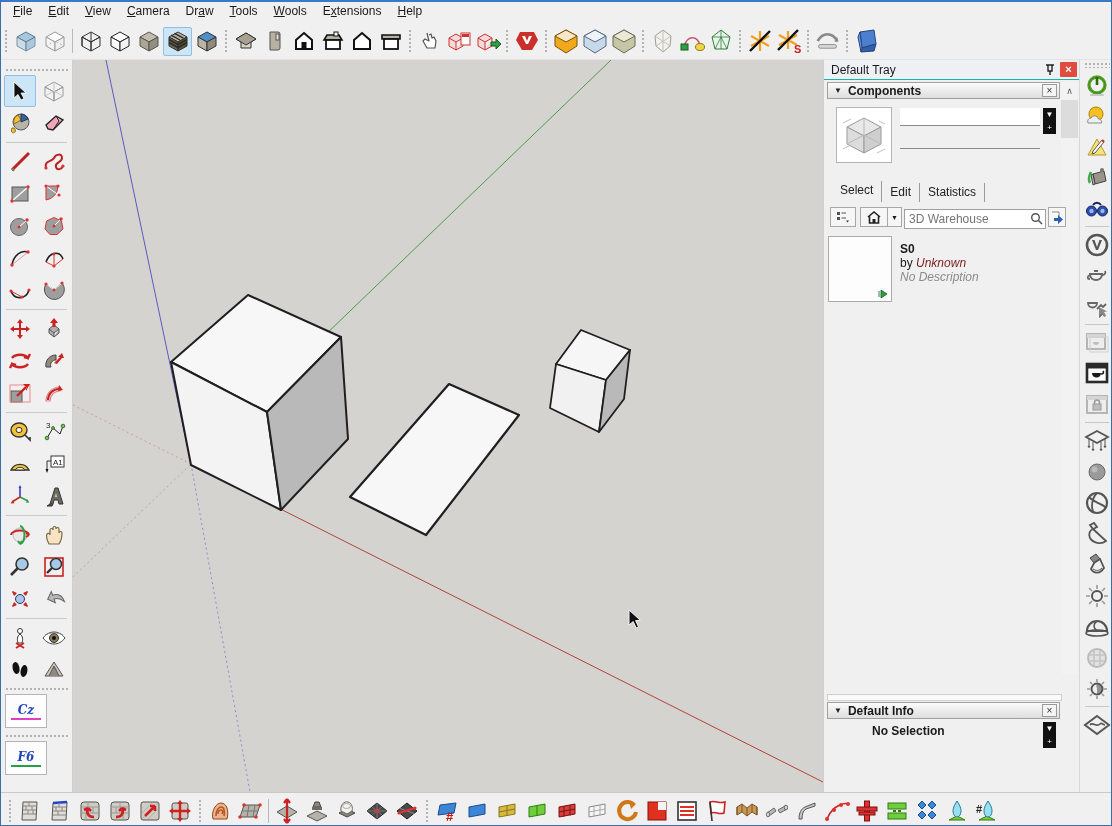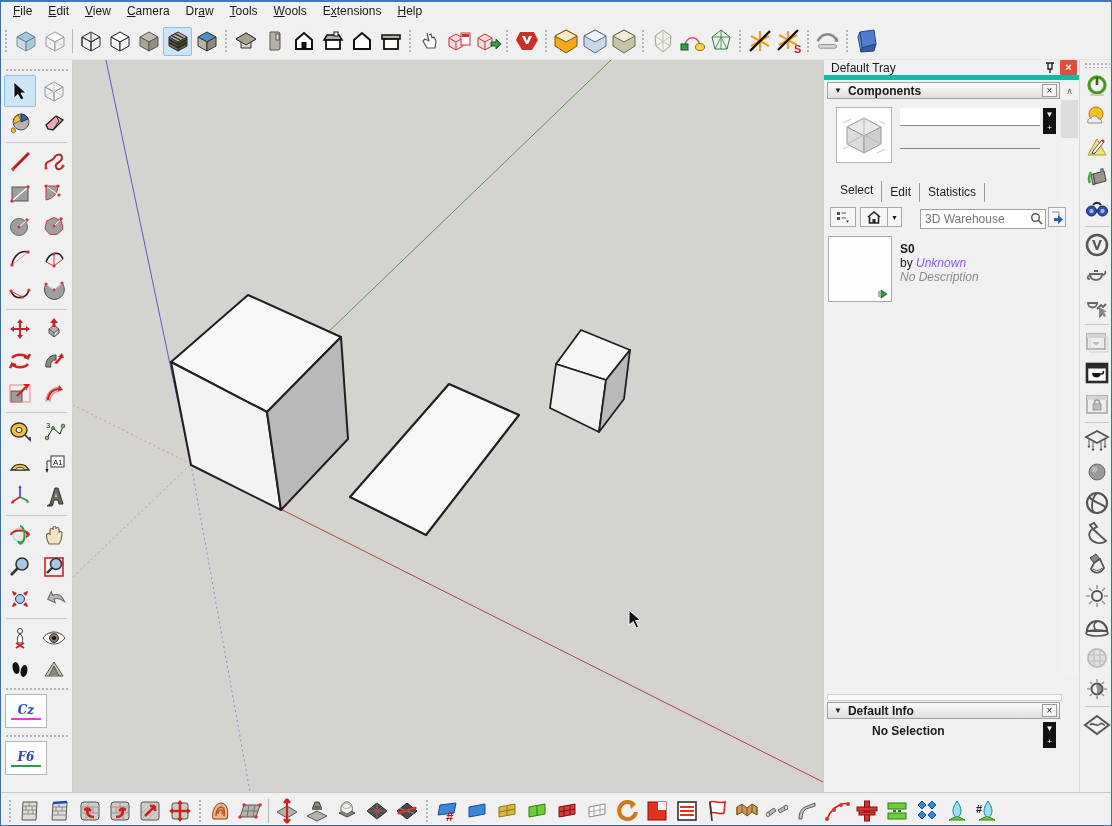--- a/index.html
+++ b/index.html
@@ -27,21 +27,21 @@
   .ltbtn.sel{background:#cde6f7;border-color:#92c0e0;}
   .lt-sep{height:1px;background:#c8c8c8;margin:3px 5px;}
   .plugin-btn{width:42px;height:34px;margin:2px 0 0 4px;border:1px solid #b5b5b5;background:#fdfdfd;display:flex;flex-direction:column;align-items:center;justify-content:center;}
   .plugin-label{font-family:"DejaVu Serif","Liberation Serif",serif;font-style:italic;font-weight:bold;font-size:12px;color:#2244bb;line-height:15px;}
   .ul-pink{width:30px;height:2px;background:#e040c0;}
   .ul-green{width:30px;height:2px;background:#22a044;}
   
   .viewport{position:absolute;left:72px;top:58px;}
   
   .tray{position:absolute;left:822px;top:58px;width:256px;height:732px;background:#f0f0f0;border-left:1px solid #d0d0d0;}
-  .tray-titlebar{position:absolute;left:0;top:0;width:100%;height:20px;background:#eef0f3;border-bottom:5px solid #14b8a6;display:flex;align-items:center;padding:0 2px 0 7px;}
+  .tray-titlebar{position:absolute;left:0;top:0;width:100%;height:20px;background:#eef0f3;border-bottom:1px solid #14b8a6;display:flex;align-items:center;padding:0 2px 0 7px;}
   .tray-title{flex:1;}
   .titlebar-btn{width:17px;height:15px;display:flex;align-items:center;justify-content:center;margin-left:2px;}
   .close-red{background:#e04c3e;color:#fff;font-weight:bold;font-size:11px;line-height:11px;border-radius:1px;}
   .panel-header{position:absolute;left:3px;width:233px;height:17px;background:linear-gradient(#fbfbfb,#dedede);border:1px solid #a0a0a0;display:flex;align-items:center;padding:0 2px 0 6px;}
   .panel-header .hdr-label{flex:1;font-weight:bold;font-size:12px;}
   .hdr-collapse{font-size:8px;margin-right:6px;color:#222;}
   .hdr-close{width:15px;height:13px;border:1px solid #9a9a9a;background:#f4f4f4;display:flex;align-items:center;justify-content:center;font-size:10px;line-height:10px;color:#333;}
   
   .tray-scroll{position:absolute;right:1px;top:22px;width:17px;height:592px;background:#f2f2f2;}
   .scroll-up{height:17px;background:#f2f2f2;display:flex;align-items:center;justify-content:center;font-size:9px;color:#555;}
@@ -52,29 +52,29 @@
   .comp-desc-field{position:absolute;left:76px;top:88px;width:140px;height:36px;background:transparent;border-top:1px solid #8a8a8a;}
   .details-toggle{position:absolute;width:13px;height:26px;display:flex;flex-direction:column;}
   .details-toggle div{flex:1;background:#111;color:#fff;font-size:8px;display:flex;align-items:center;justify-content:center;line-height:8px;}
   
   .comp-tabs{position:absolute;left:8px;top:120px;height:22px;display:flex;align-items:flex-end;}
   .tab{padding:2px 8px 3px 8px;border-right:1px solid #9a9a9a;color:#222;}
   .tab.active{font-size:12px;font-weight:normal;padding-bottom:5px;border-right:1px solid #9a9a9a;}
   
   .comp-toolbar{position:absolute;left:6px;top:146px;width:236px;height:22px;display:flex;align-items:center;}
   .mini-btn{height:20px;border:1px solid #a8a8a8;background:#f6f6f6;display:flex;align-items:center;justify-content:center;}
-  .search-wrap{position:relative;height:16px;flex:1;margin-left:18px;}
+  .search-wrap{position:relative;height:16px;flex:1;margin-left:2px;}
   .search-input{width:100%;height:20px;border:1px solid #a0a0a0;padding:2px 20px 2px 4px;font-size:12px;font-family:inherit;background:#fff;}
   .search-mag{position:absolute;right:3px;top:3px;}
   
   .comp-item-thumb{position:absolute;left:4px;top:176px;width:64px;height:66px;background:#fdfdfd;border:1px solid #aaa;}
   .comp-item-arrow{position:absolute;right:3px;bottom:2px;}
   .comp-item-name{position:absolute;left:76px;top:182px;font-weight:bold;}
   .comp-item-by{position:absolute;left:76px;top:196px;color:#1a1a1a;}
-  .comp-item-by .it{color:#8b5cf6;font-style:italic;}
+  .comp-item-by .it{color:#7f1d1d;font-style:italic;}
   .comp-item-desc{position:absolute;left:76px;top:210px;color:#8a8a8a;font-style:italic;}
   
   .comp-nav{position:absolute;left:4px;top:614px;width:234px;height:18px;display:flex;align-items:center;}
   .nav-label{flex:1;text-align:center;color:#555;}
   .hscroll{position:absolute;left:3px;top:634px;width:235px;height:7px;background:#e6e6e6;border:1px solid #d0d0d0;}
   .hscroll div{width:100%;height:100%;background:#fafafa;}
   
   .entity-status{position:absolute;left:8px;top:664px;font-weight:bold;padding-left:40px;}
   
   .right-toolbar{position:absolute;left:1078px;top:58px;width:34px;height:732px;background:#f0f0f0;border-left:1px solid #d8d8d8;display:flex;flex-direction:column;align-items:center;padding-top:2px;}

